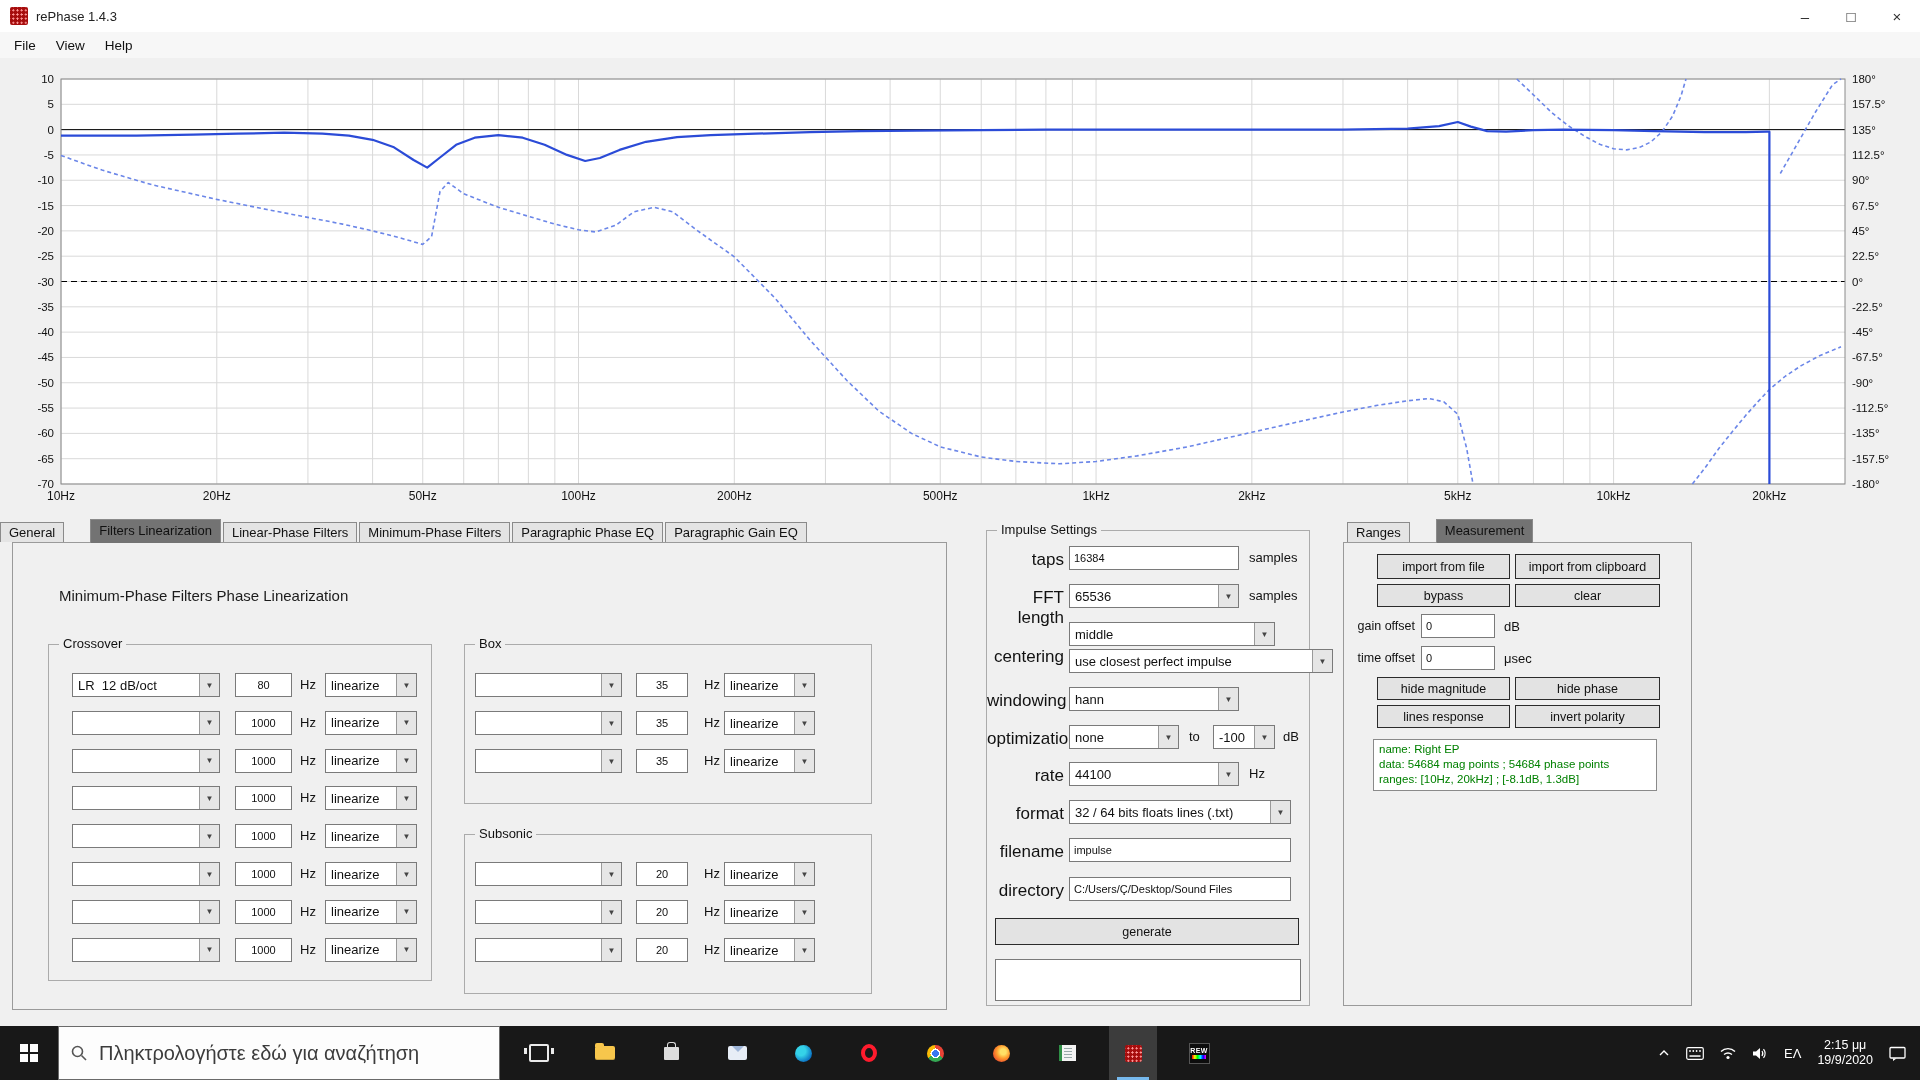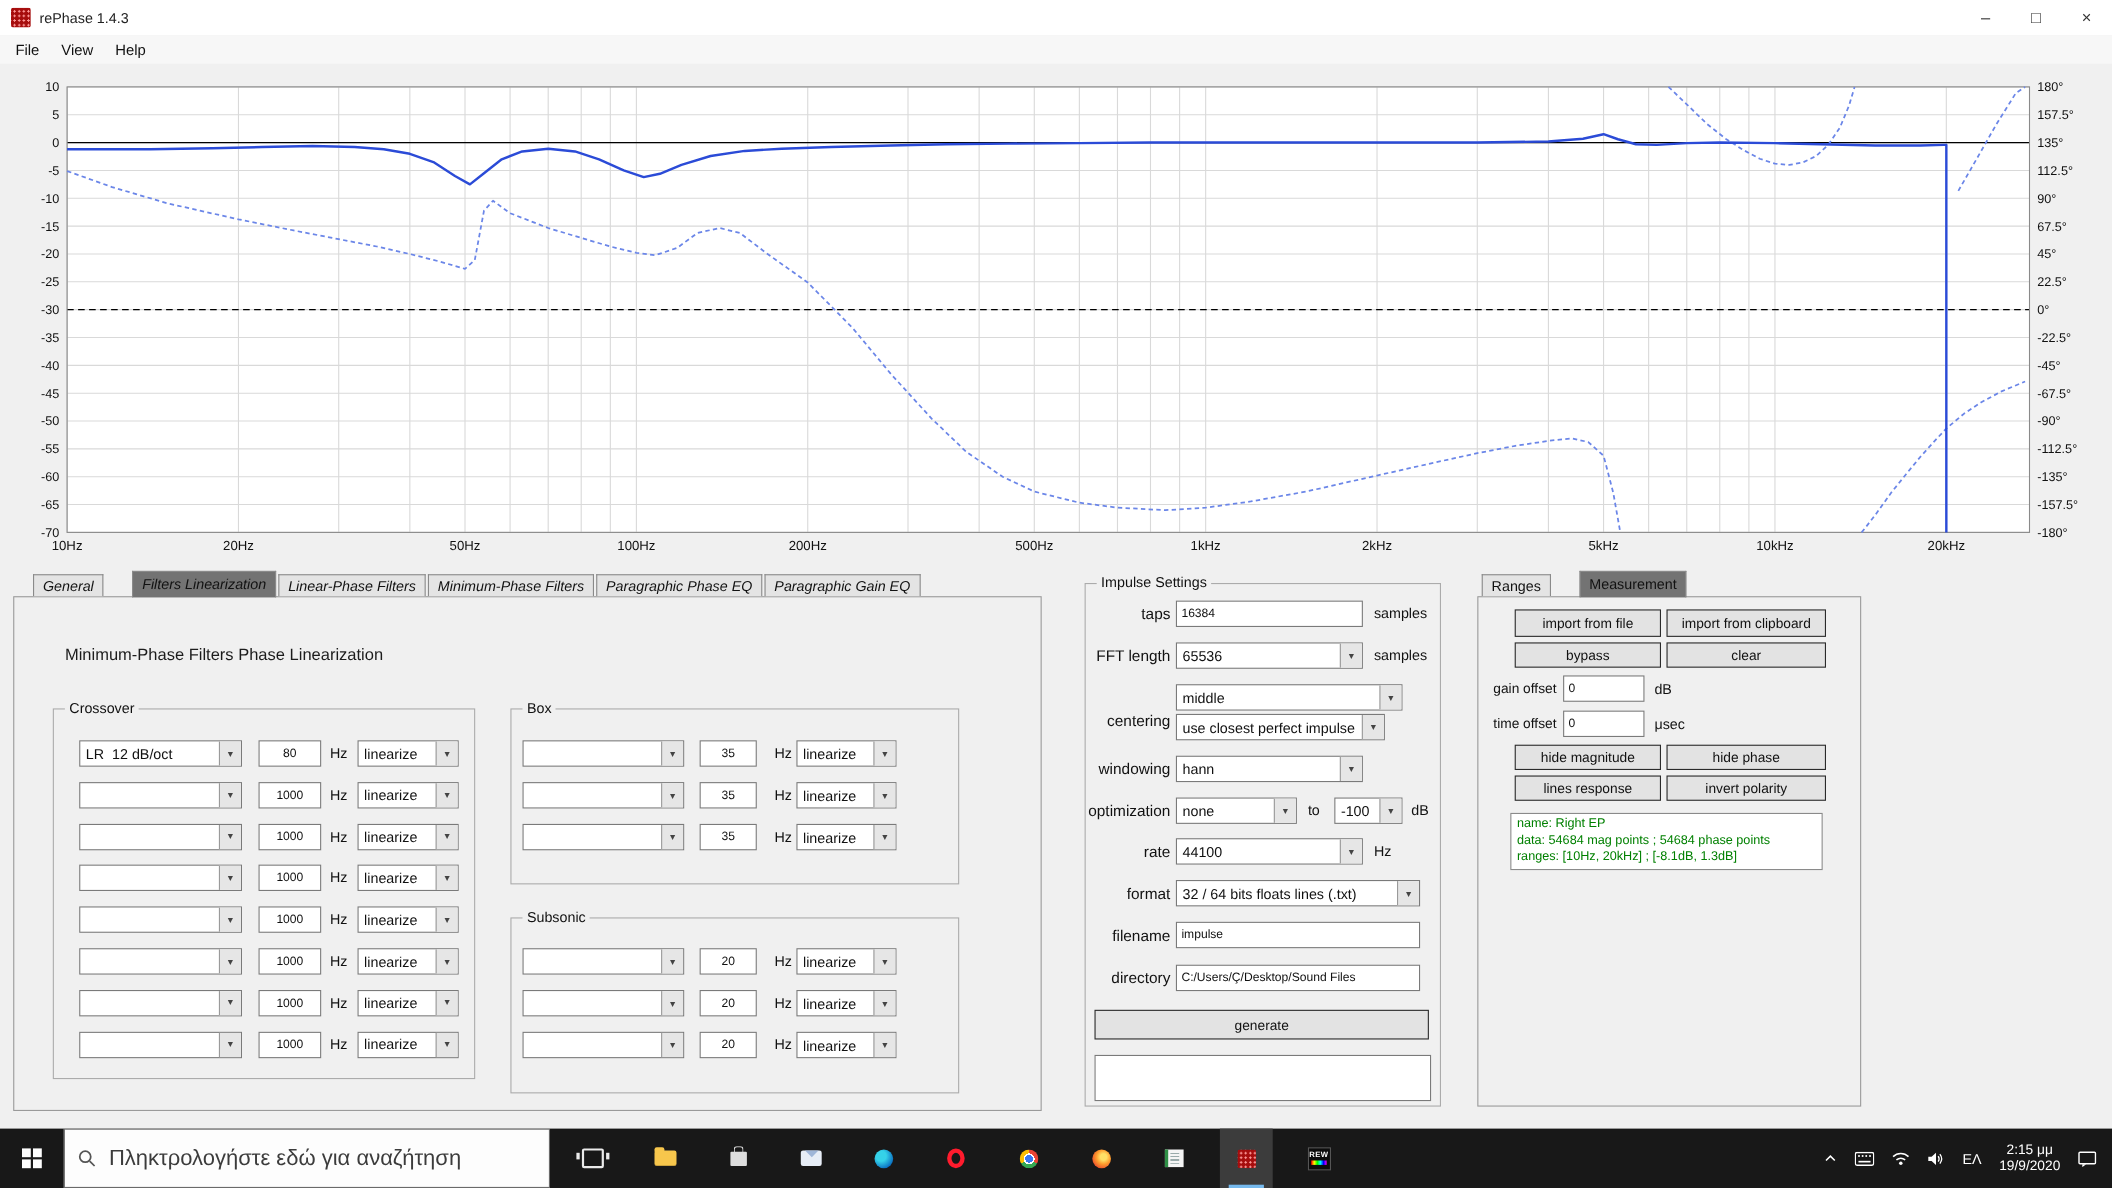--- a/index.html
+++ b/index.html
@@ -16,21 +16,21 @@
   
   .menubar{position:absolute;left:0;top:32px;width:100%;height:26px;background:#f7f7f7;
            display:flex;align-items:center;padding-left:4px;box-sizing:border-box;}
   .menu-item{padding:3px 10px;font-size:13.5px;}
 
   
   .chart{position:absolute;left:12px;top:60px;width:1896px;height:450px;}
 
   
   .tabsrow{position:absolute;display:flex;align-items:flex-end;height:24px;z-index:5;}
-  #maintabs{left:30px;top:519px;font-style:italic;}
+  #maintabs{left:0;top:519px;}
   #rtabs{left:1347px;top:519px;}
   .tab{border:1px solid #8a8a8a;border-bottom:none;background:#e4e4e4;height:18px;line-height:17px;
        padding:1px 8px 0 8px;margin-right:2px;font-size:13px;margin-bottom:1px;cursor:default;}
   .tab.selected{background:#737373;height:22px;line-height:20px;margin-bottom:0;z-index:6;margin-left:24px;}
 
   
   .panel-left{position:absolute;left:12px;top:542px;width:933px;height:466px;border:1px solid #9a9a9a;background:#f0f0f0;}
   .panel-right{position:absolute;left:1343px;top:542px;width:347px;height:462px;border:1px solid #9a9a9a;background:#f0f0f0;}
   .heading{position:absolute;left:46px;top:44px;font-size:15px;color:#1c1c1c;}
 
@@ -45,21 +45,21 @@
   .frow,.irow{position:absolute;left:0;width:100%;height:24px;}
   .combo{position:absolute;top:0;height:24px;background:#fff;border:1px solid #7a7a7a;
          box-sizing:border-box;display:flex;align-items:stretch;}
   .combo .ct{flex:1;display:flex;align-items:center;padding-left:5px;font-size:13px;white-space:pre;overflow:hidden;}
   .combo .cb{width:19px;background:#e6e6e6;border-left:1px solid #9a9a9a;color:#444;font-size:8px;
              display:flex;align-items:center;justify-content:center;}
   .tinput{position:absolute;top:0;height:24px;box-sizing:border-box;background:#fff;border:1px solid #7a7a7a;
           font-family:"Liberation Sans","DejaVu Sans",sans-serif;font-size:11px;padding:0 4px;color:#111;}
   .tinput.num{text-align:center;}
   .unit,.isuffix{position:absolute;top:4px;font-size:13px;}
-  .ilabel{position:absolute;left:0;width:77px;text-align:right;font-size:14px;top:4px;}
+  .ilabel{position:absolute;left:0;width:77px;text-align:right;font-size:17px;top:4px;}
   .rlabel{position:absolute;width:71px;text-align:right;font-size:12.5px;}
   .runit{position:absolute;font-size:13px;}
 
   .btn95{background:#e3e3e3;border:1px solid #2b2b2b;box-sizing:border-box;display:flex;align-items:center;
          justify-content:center;font-size:12.5px;color:#111;cursor:default;}
   .rbtn{position:absolute;}
   .generate{position:absolute;left:8px;top:387px;width:304px;height:27px;}
   .statusbox{position:absolute;left:8px;top:428px;width:304px;height:40px;background:#fff;border:1px solid #7a7a7a;}
   .infobox{position:absolute;left:29px;top:196px;width:284px;height:52px;background:#fff;border:1px solid #8a8a8a;
            padding:2px 5px;box-sizing:border-box;}
@@ -443,21 +443,21 @@
     </div>
 
     <span class="ilabel" style="top:116px">centering</span>
     <div class="irow" style="top:91px">
       <div class="combo" style="left:82px;width:206px">
         <span class="ct">middle</span>
         <span class="cb">▼</span>
       </div>
     </div>
     <div class="irow" style="top:118px">
-      <div class="combo" style="left:82px;width:190px">
+      <div class="combo" style="left:82px;width:264px">
         <span class="ct">use closest perfect impulse</span>
         <span class="cb">▼</span>
       </div>
     </div>
 
     <div class="irow" style="top:156px">
       <span class="ilabel">windowing</span>
       <div class="combo" style="left:82px;width:170px">
         <span class="ct">hann</span>
         <span class="cb">▼</span>

